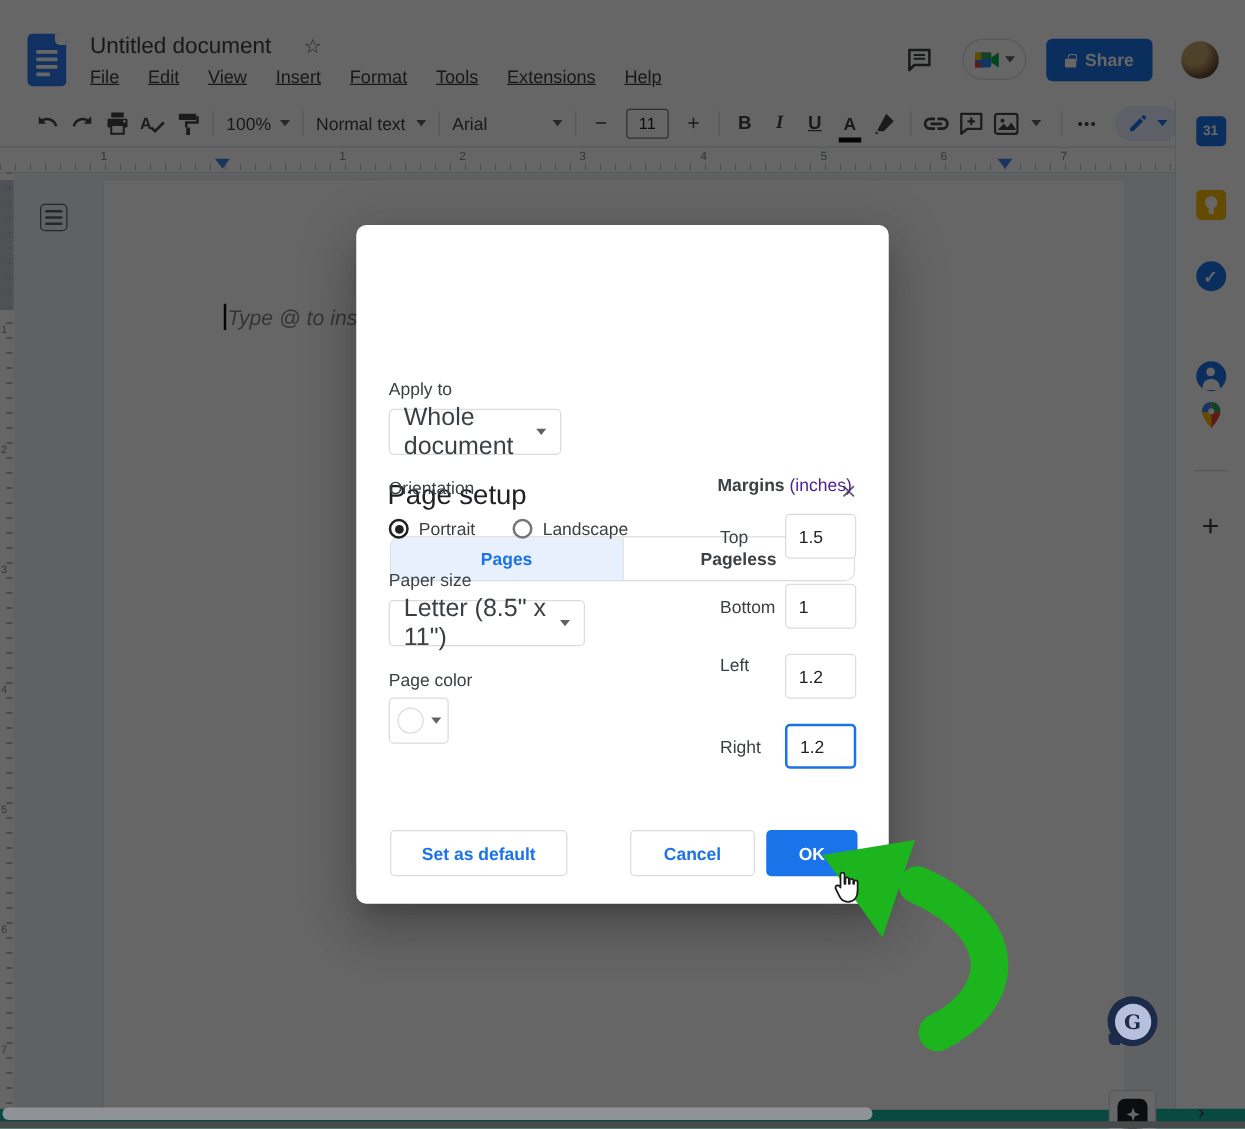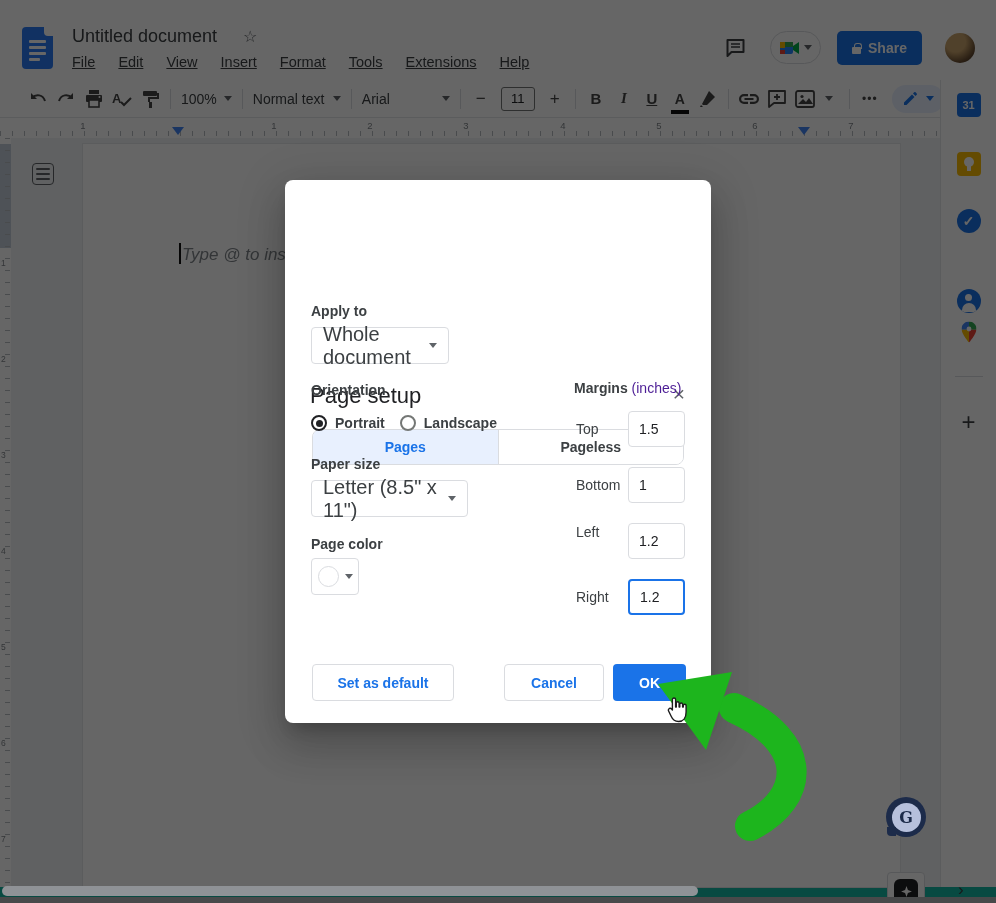--- a/index.html
+++ b/index.html
@@ -124,25 +124,25 @@
     border-radius:8px; z-index:30;
     box-shadow:0 11px 15px -7px rgba(0,0,0,.2), 0 24px 38px 3px rgba(0,0,0,.14), 0 9px 46px 8px rgba(0,0,0,.12); }
   .dlg-title { position:absolute; left:25px; top:203px; font-size:22px; color:#202124; }
   .dlg-close { position:absolute; right:18px; top:200px; width:28px; height:28px; font-size:21px;
     color:#5f6368; display:flex; align-items:center; justify-content:center; }
   .tabs { position:absolute; left:27px; top:249px; width:372px; height:36px;
     border:1px solid #dadce0; border-radius:8px; display:flex; overflow:hidden; }
   .tab { flex:1; display:flex; align-items:center; justify-content:center; font-size:14px; font-weight:bold; }
   .tab.active { background:#e8f0fe; color:#1a73e8; }
   .tab.inactive { background:#fff; color:#3c4043; border-left:1px solid #dadce0; }
-  .sec-label { position:absolute; font-size:14px; font-weight:bold; color:#3c4043; }
+  .sec-label { position:absolute; font-size:14px; font-weight:normal; color:#3c4043; }
   .dd { position:absolute; border:1px solid #dadce0; border-radius:4px; background:#fff;
     display:flex; align-items:center; justify-content:space-between; padding:0 11px; font-size:20px; color:#3c4043; }
-  .radio-row { position:absolute; left:26px; top:235px; display:flex; align-items:center; gap:15px;
-    font-size:14px; color:#3c4043;font-weight:bold; }
+  .radio-row { position:absolute; left:26px; top:235px; display:flex; align-items:center; gap:30px;
+    font-size:14px; color:#3c4043; }
   .radio { width:16px; height:16px; border-radius:50%; position:relative; margin-right:8px; }
   .radio.sel { border:2px solid #202124; }
   .radio.sel:after { content:""; position:absolute; left:2.5px; top:2.5px; width:7px; height:7px;
     border-radius:50%; background:#202124; }
   .radio.unsel { border:2px solid #747775; }
   .opt { display:flex; align-items:center; }
   .margins-hd { position:absolute; left:289px; top:200px; font-size:14px; }
   .margins-hd b { color:#3c4043; }
   .margins-hd span { color:#4c1d95; font-weight:normal; }
   .mrow-label { position:absolute; left:291px; font-size:14px; color:#3c4043; }

